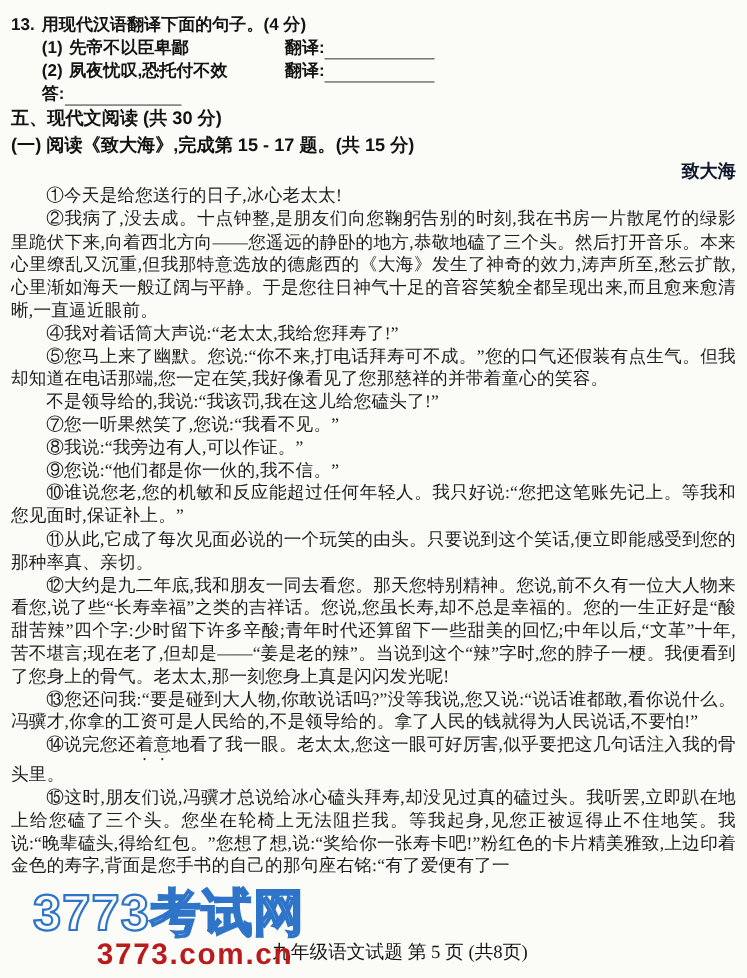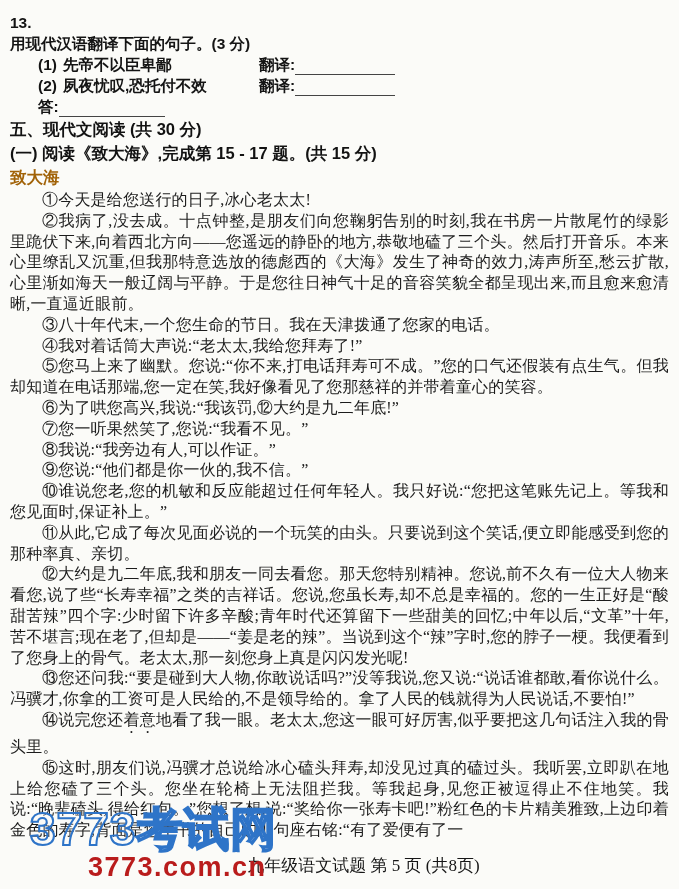--- a/index.html
+++ b/index.html
@@ -18,21 +18,21 @@
     padding: 12px 10px 0 10px;
   }
   
   .q-block {
     font-family: "Liberation Sans", "DejaVu Sans", sans-serif;
     font-weight: bold;
     font-size: 15.5px;
     line-height: 21px;
     color: #141414;
   }
-  .q-row { display: flex; flex-direction: column; }
+  .q-row { display: flex; }
   .q-num { flex: none; width: 28px; }
   .q-text { flex: 1; }
   .sub-row { display: flex; margin-left: 28px; align-items: flex-end; }
   .sub-label { flex: none; margin-right: 6px; }
   .sub-main { flex: none; width: 196px; }
   .trans-label { flex: none; }
   .blank {
     display: inline-block;
     border-bottom: 1.5px solid #444;
     height: 15px;
@@ -48,23 +48,23 @@
     font-size: 16.5px;
     line-height: 23px;
     margin: 1px 0 0 0;
     color: #121212;
   }
   .passage-title {
     font-family: "Liberation Sans", "DejaVu Sans", sans-serif;
     font-weight: bold;
     font-size: 16.5px;
     line-height: 22px;
-    text-align: left;
+    text-align: right;
     margin: 1px 0 2px 0;
-    color: #a16207;
+    color: #0f172a;
   }
   
   .passage p {
     margin: 0;
     font-size: 16px;
     line-height: 20.8px;
     text-indent: 2em;
     letter-spacing: 0.2px;
     text-align: justify;
   }
@@ -110,21 +110,21 @@
   }
 </style>
 </head>
 <body>
 
 <div class="page">
 
   <div class="q-block">
     <div class="q-row">
       <span class="q-num">13.</span>
-      <span class="q-text">用现代汉语翻译下面的句子。(3 分)</span>
+      <span class="q-text">用现代汉语翻译下面的句子。(4 分)</span>
     </div>
     <div class="sub-row">
       <span class="sub-label">(1)</span>
       <span class="sub-main">先帝不以臣卑鄙</span>
       <span class="trans-label">翻译:</span>
       <span class="blank blank-trans"></span>
     </div>
     <div class="sub-row">
       <span class="sub-label">(2)</span>
       <span class="sub-main">夙夜忧叹,恐托付不效</span>
@@ -140,24 +140,23 @@
     </div>
   </div>
 
   <h2 class="sec-heading">五、现代文阅读 (共 30 分)</h2>
   <h3 class="sec-sub">(一) 阅读《致大海》,完成第 15 - 17 题。(共 15 分)</h3>
   <div class="passage-title">致大海</div>
 
   <div class="passage">
     <p>①今天是给您送行的日子,冰心老太太!</p>
     <p>②我病了,没去成。十点钟整,是朋友们向您鞠躬告别的时刻,我在书房一片散尾竹的绿影里跪伏下来,向着西北方向——您遥远的静卧的地方,恭敬地磕了三个头。然后打开音乐。本来心里缭乱又沉重,但我那特意选放的德彪西的《大海》发生了神奇的效力,涛声所至,愁云扩散,心里渐如海天一般辽阔与平静。于是您往日神气十足的音容笑貌全都呈现出来,而且愈来愈清晰,一直逼近眼前。</p>
-    <p>③八十年代末,一个您生命的节日。我在天津拨通了您家的电话。</p>
     <p>④我对着话筒大声说:“老太太,我给您拜寿了!”</p>
     <p>⑤您马上来了幽默。您说:“你不来,打电话拜寿可不成。”您的口气还假装有点生气。但我却知道在电话那端,您一定在笑,我好像看见了您那慈祥的并带着童心的笑容。</p>
-    <p>⑥为了哄您高兴,我说:“我该罚,⑫大约是九二年底!”</p>
+    <p>不是领导给的,我说:“我该罚,我在这儿给您磕头了!”</p>
     <p>⑦您一听果然笑了,您说:“我看不见。”</p>
     <p>⑧我说:“我旁边有人,可以作证。”</p>
     <p>⑨您说:“他们都是你一伙的,我不信。”</p>
     <p>⑩谁说您老,您的机敏和反应能超过任何年轻人。我只好说:“您把这笔账先记上。等我和您见面时,保证补上。”</p>
     <p>⑪从此,它成了每次见面必说的一个玩笑的由头。只要说到这个笑话,便立即能感受到您的那种率真、亲切。</p>
     <p>⑫大约是九二年底,我和朋友一同去看您。那天您特别精神。您说,前不久有一位大人物来看您,说了些“长寿幸福”之类的吉祥话。您说,您虽长寿,却不总是幸福的。您的一生正好是“酸甜苦辣”四个字:少时留下许多辛酸;青年时代还算留下一些甜美的回忆;中年以后,“文革”十年,苦不堪言;现在老了,但却是——“姜是老的辣”。当说到这个“辣”字时,您的脖子一梗。我便看到了您身上的骨气。老太太,那一刻您身上真是闪闪发光呢!</p>
     <p>⑬您还问我:“要是碰到大人物,你敢说话吗?”没等我说,您又说:“说话谁都敢,看你说什么。冯骥才,你拿的工资可是人民给的,不是领导给的。拿了人民的钱就得为人民说话,不要怕!”</p>
     <p><span>⑭说完您还</span><span class="emph">着意</span><span>地看了我一眼。老太太,您这一眼可好厉害,似乎要把这几句话注入我的骨头里。</span></p>
     <p>⑮这时,朋友们说,冯骥才总说给冰心磕头拜寿,却没见过真的磕过头。我听罢,立即趴在地上给您磕了三个头。您坐在轮椅上无法阻拦我。等我起身,见您正被逗得止不住地笑。我说:“晚辈磕头,得给红包。”您想了想,说:“奖给你一张寿卡吧!”粉红色的卡片精美雅致,上边印着金色的寿字,背面是您手书的自己的那句座右铭:“有了爱便有了一</p>
   </div>

